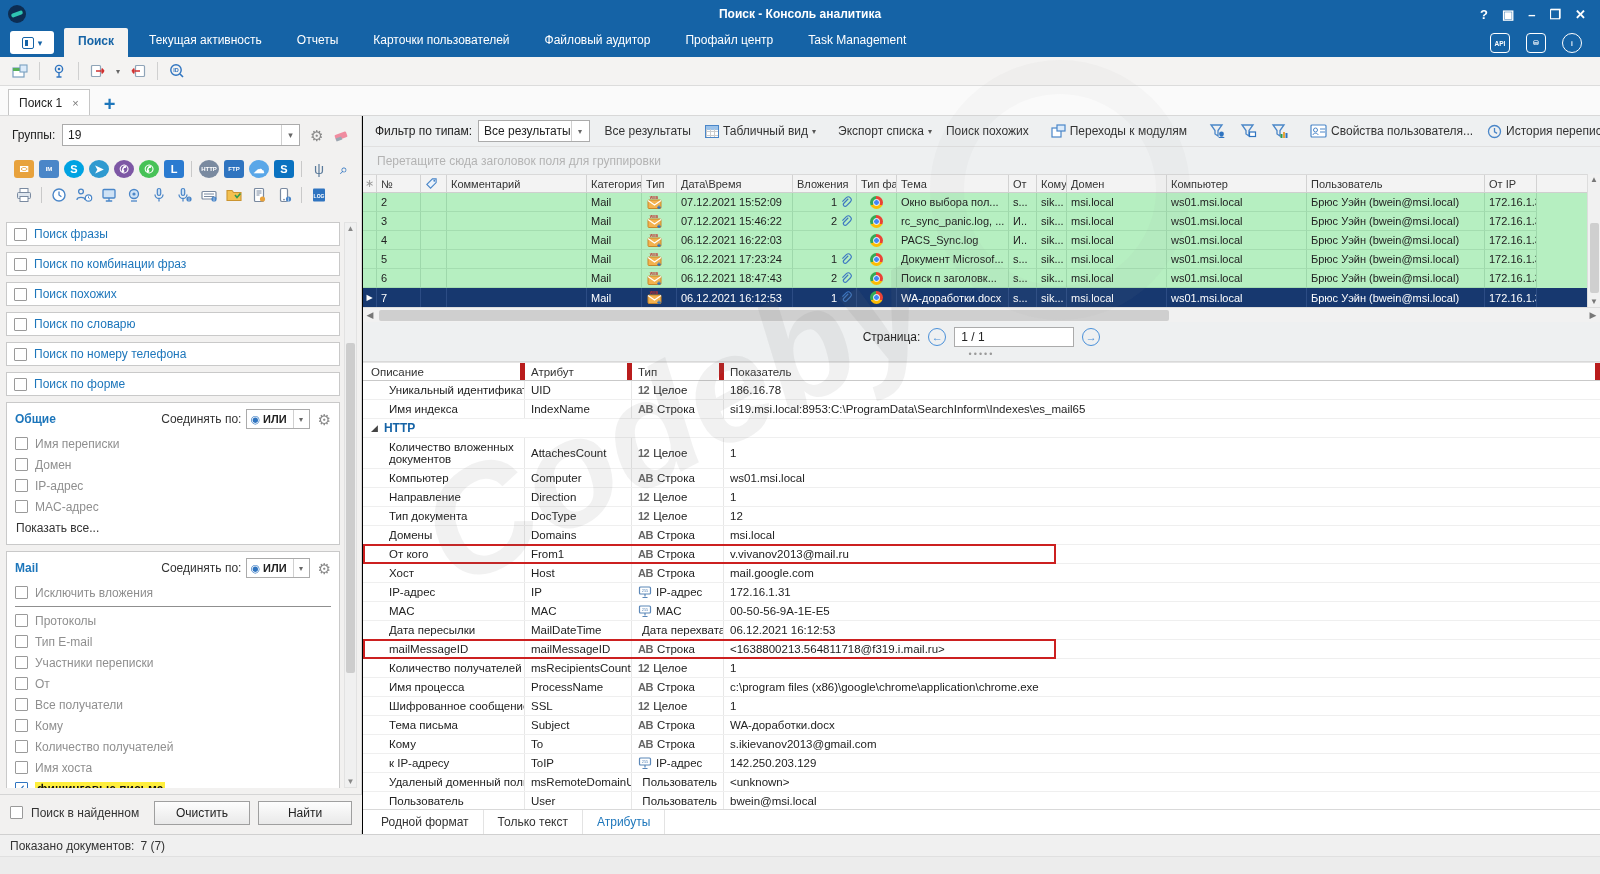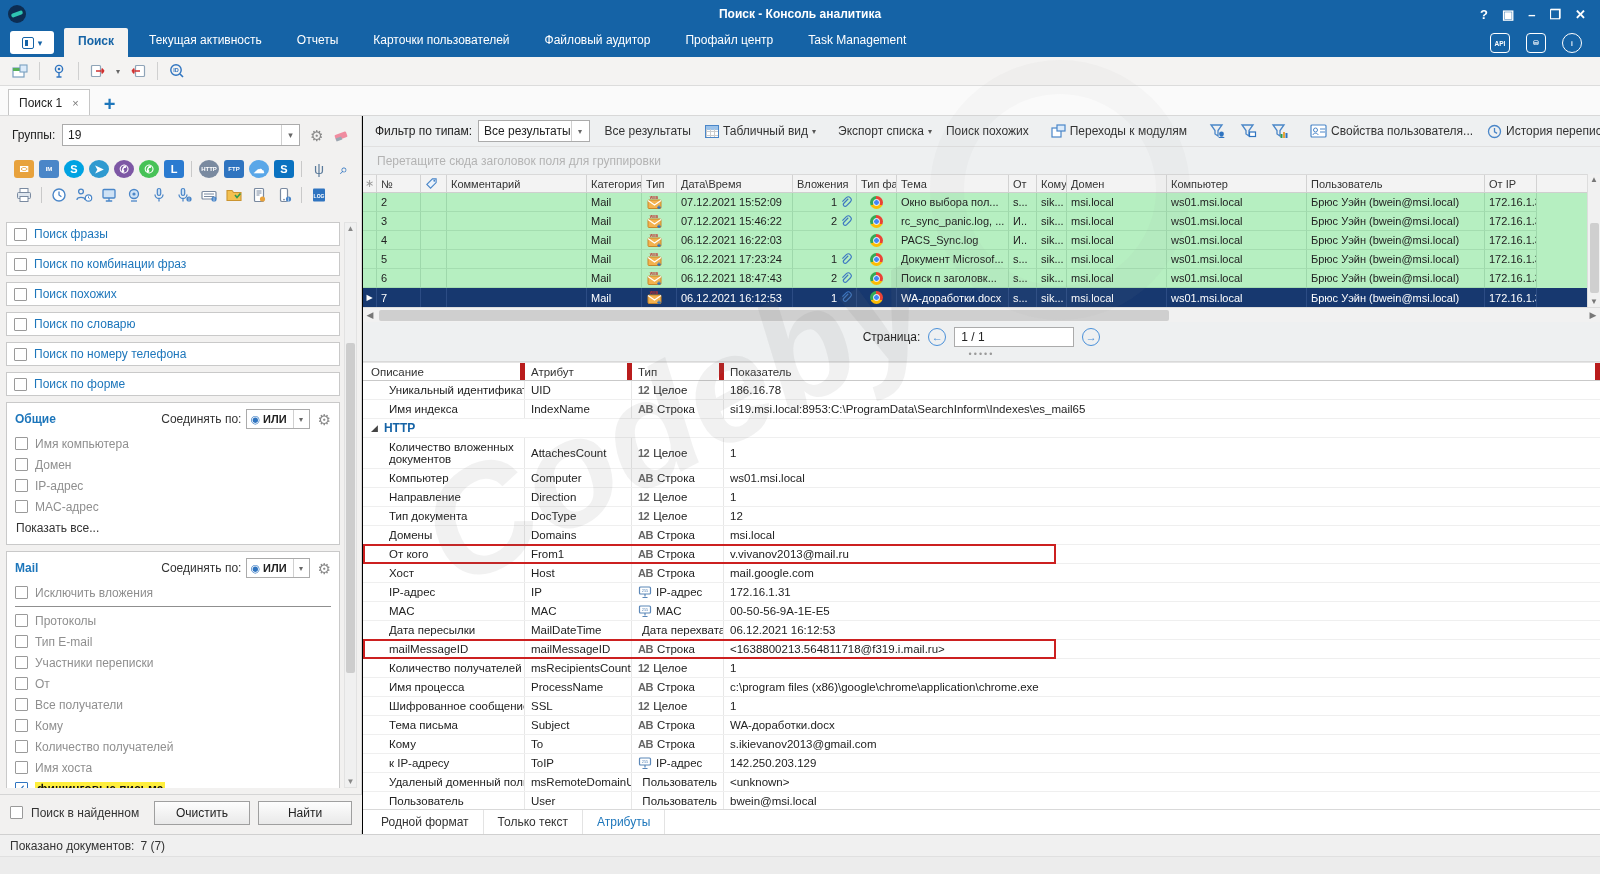--- a/index.html
+++ b/index.html
@@ -423,21 +423,21 @@
               <span class="joinlbl">Соединять по:</span>
               <span class="joinsel">
                 <span class="jico">◉</span>
                 <span class="jval">ИЛИ</span>
                 <span class="dd">▾</span>
               </span>
               <span class="gear">⚙</span>
             </div>
             <div class="secitem">
               <span class="cb"></span>
-              <span>Имя компьютера</span>
+              <span>Имя переписки</span>
             </div>
             <div class="secitem">
               <span class="cb"></span>
               <span>Домен</span>
             </div>
             <div class="secitem">
               <span class="cb"></span>
               <span>IP-адрес</span>
             </div>
             <div class="secitem">

